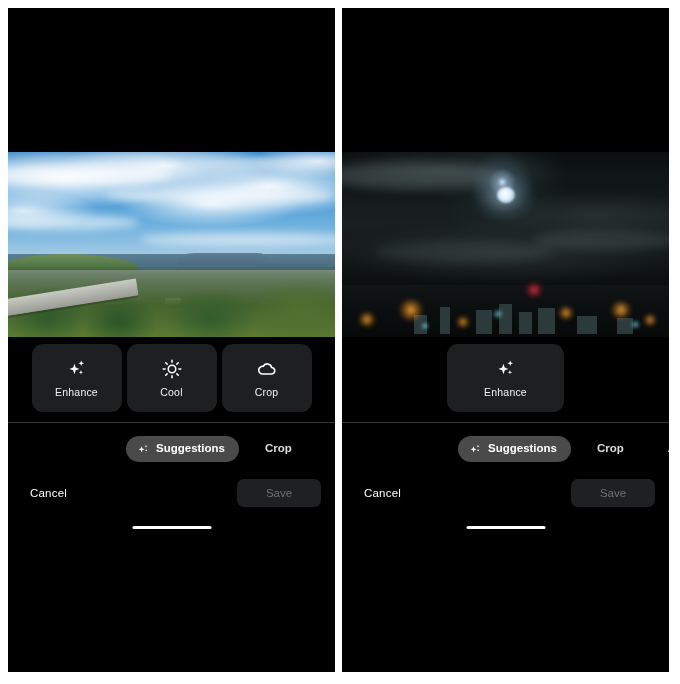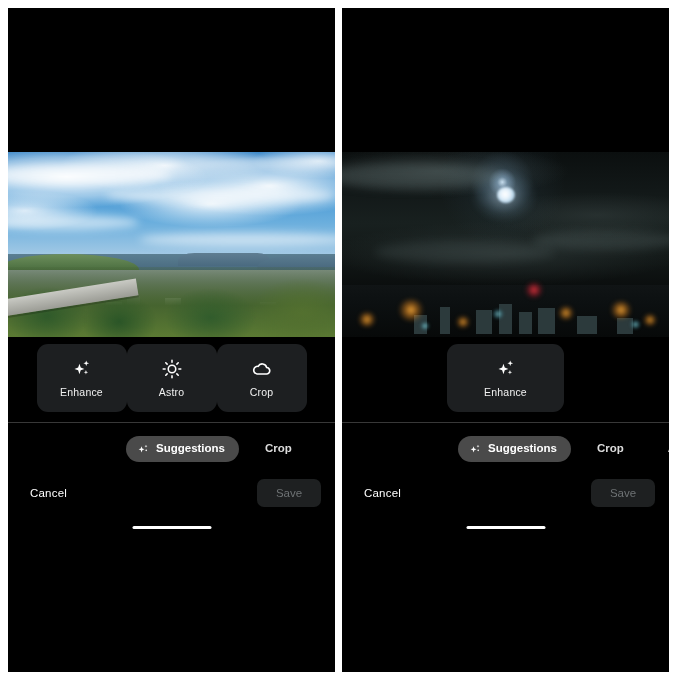--- a/index.html
+++ b/index.html
@@ -165,20 +165,21 @@
     filter:blur(1.5px);
   }
 
   
   .suggestions-row {
     position:absolute;
     left:0; right:0;
     top:336px;
     display:flex;
     justify-content:center;
+    gap:5px;
   }
   .sug-card {
     width:90px; height:68px;
     background:#1d1f21;
     border-radius:11px;
     display:flex;
     flex-direction:column;
     align-items:center;
     justify-content:center;
     gap:7px;
@@ -260,21 +261,21 @@
   .cancel-btn {
     color:#ffffff;
     font-size:11.5px;
     letter-spacing:.2px;
     cursor:pointer;
     background:none;
     border:none;
     font-family:inherit;
   }
   .save-btn {
-    width:64px; height:28px;
+    width:84px; height:28px;
     background:#1e2021;
     border:none;
     border-radius:7px;
     color:#6e7274;
     font-size:11.5px;
     font-family:inherit;
     cursor:default;
   }
 
   
@@ -340,21 +341,21 @@
         <span class="sug-label">Enhance</span>
       </div>
 
       <div class="sug-card">
         <span class="sug-icon">
           <svg width="22" height="22" viewBox="0 0 24 24" fill="none" stroke="currentColor" stroke-width="1.7" stroke-linecap="round" aria-hidden="true">
             <circle cx="12" cy="12" r="4.1"></circle>
             <path d="M12 2.4v2.1M12 19.5v2.1M2.4 12h2.1M19.5 12h2.1M5.2 5.2l1.5 1.5M17.3 17.3l1.5 1.5M18.8 5.2l-1.5 1.5M6.7 17.3l-1.5 1.5"></path>
           </svg>
         </span>
-        <span class="sug-label">Astro</span>
+        <span class="sug-label">Cool</span>
       </div>
 
       <div class="sug-card">
         <span class="sug-icon">
           <svg width="22" height="22" viewBox="0 0 24 24" fill="none" stroke="currentColor" stroke-width="1.8" stroke-linejoin="round" stroke-linecap="round" aria-hidden="true">
             <path d="M6.6 17.4h10.2a3.5 3.5 0 0 0 .3-7 5 5 0 0 0-9.3-1.3 3.7 3.7 0 0 0-1.2 8.3Z"></path>
           </svg>
         </span>
         <span class="sug-label">Crop</span>
       </div>

